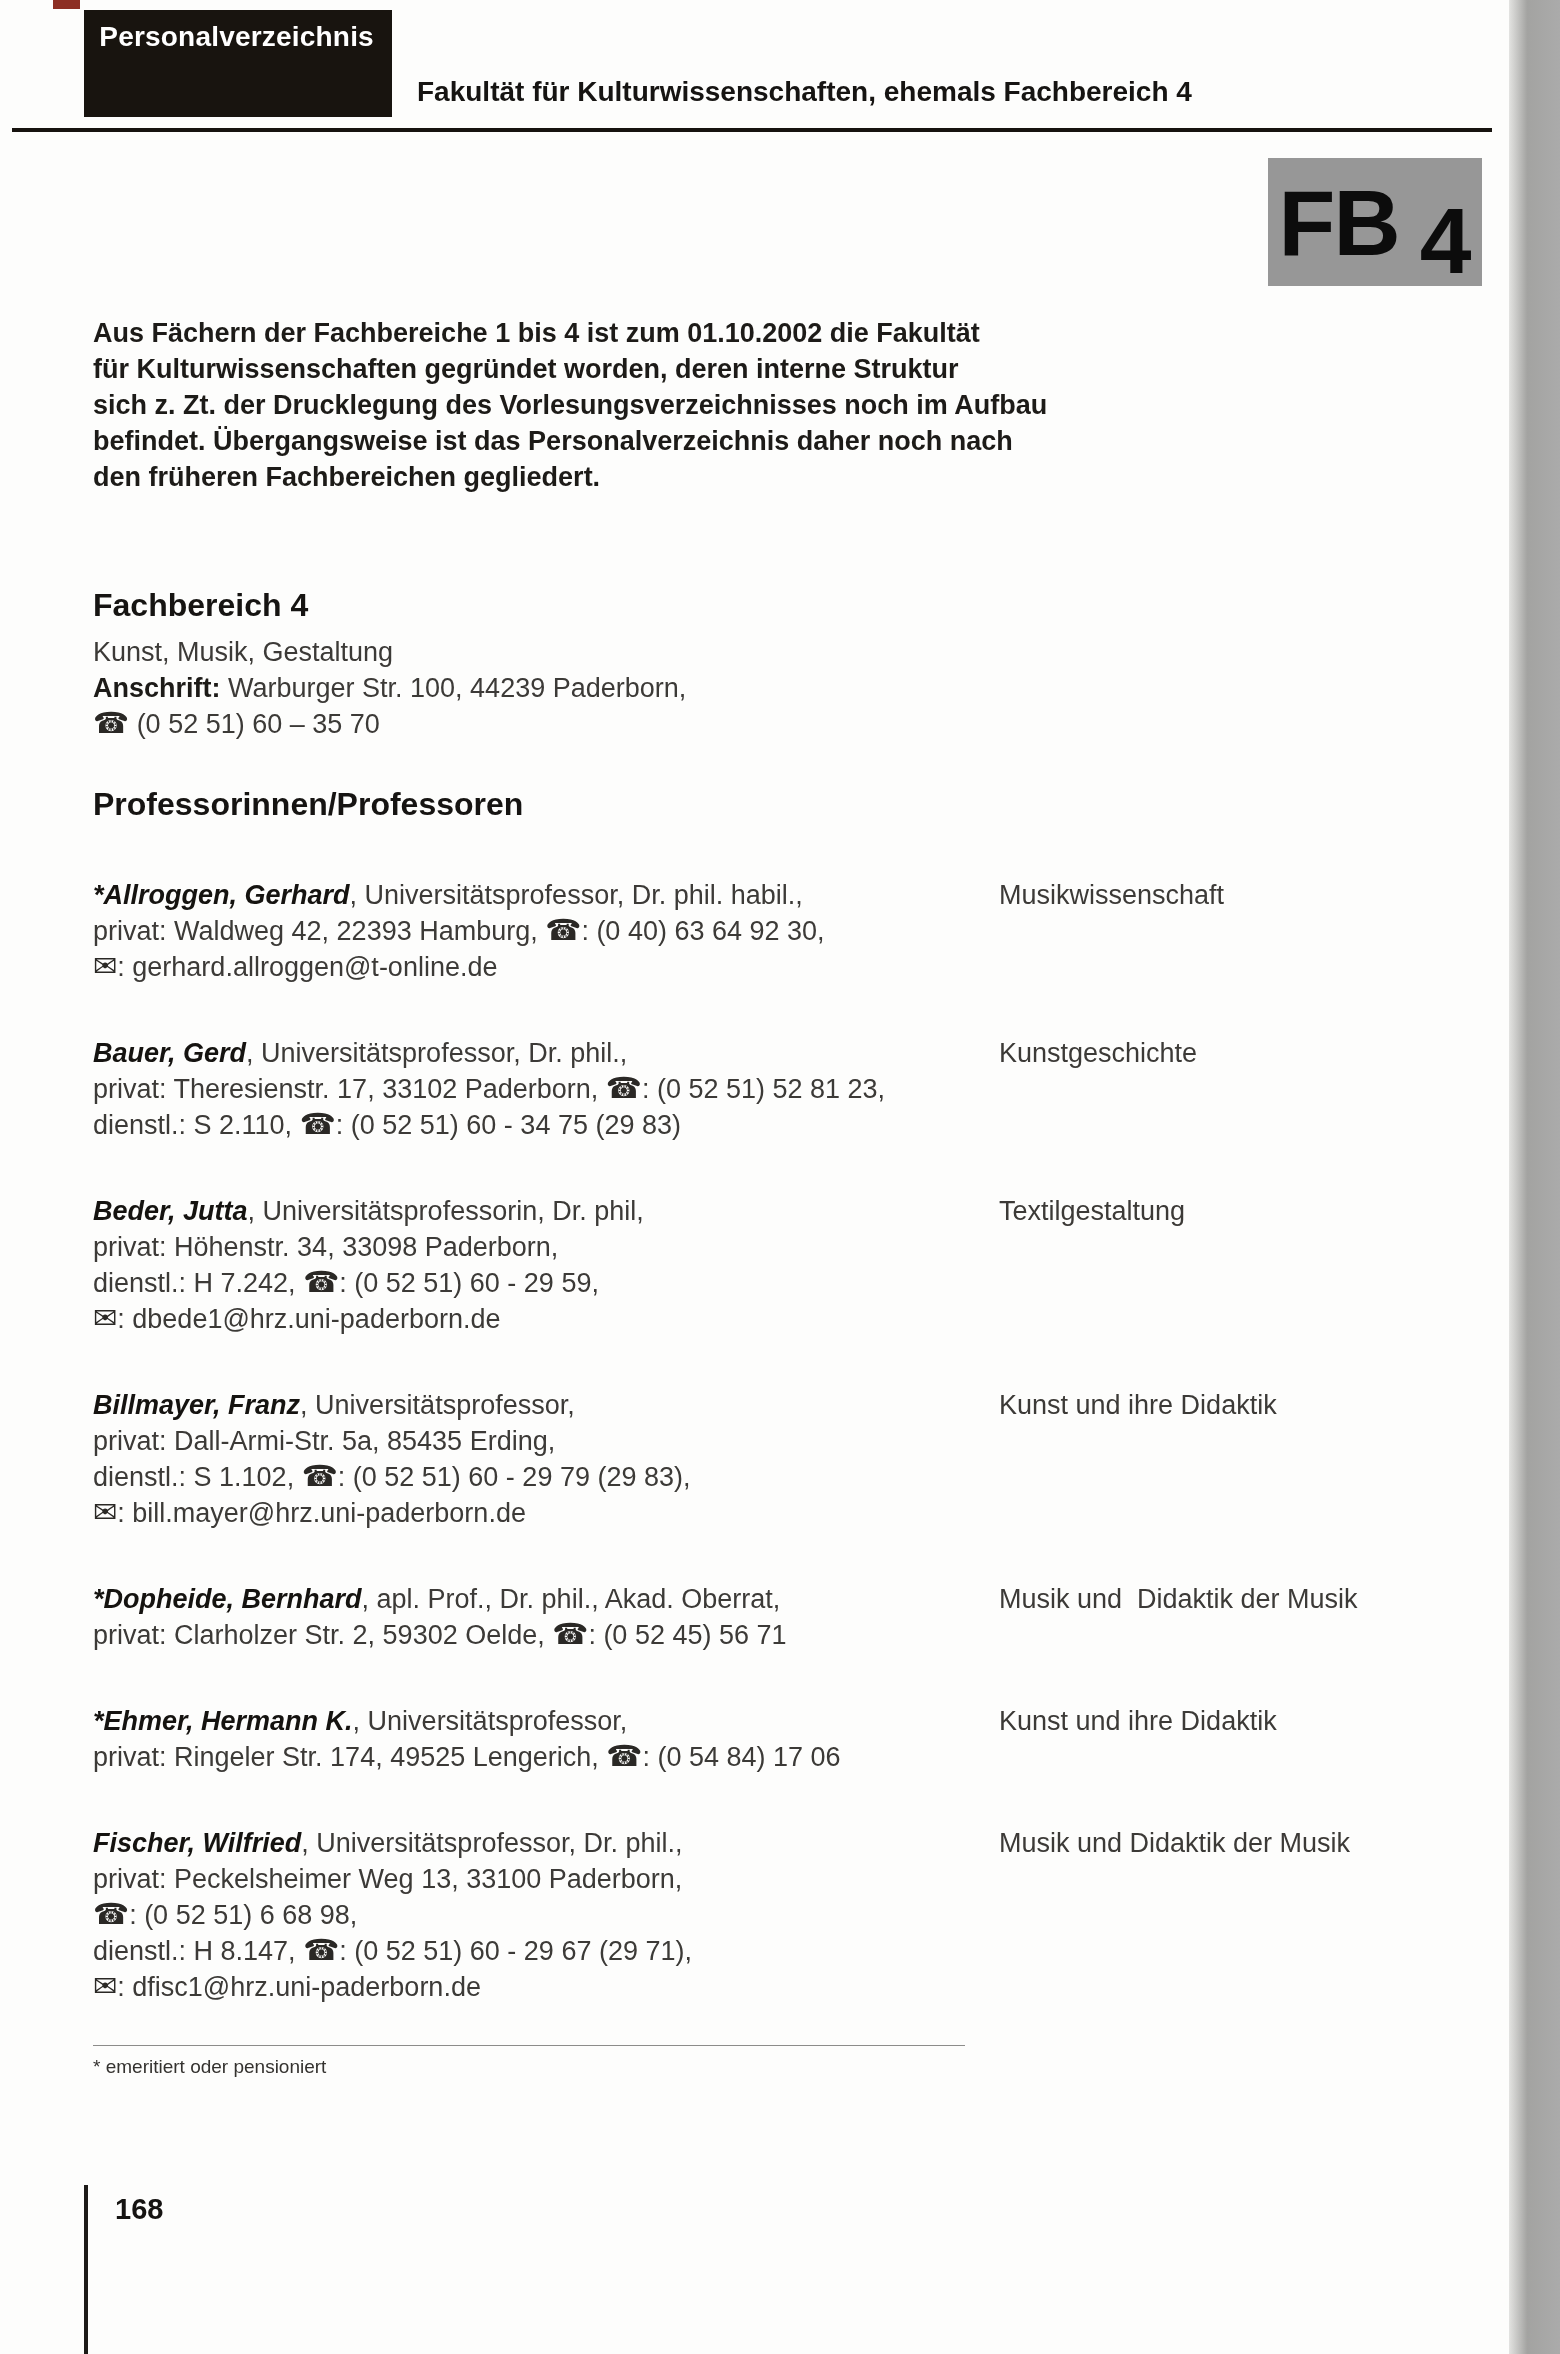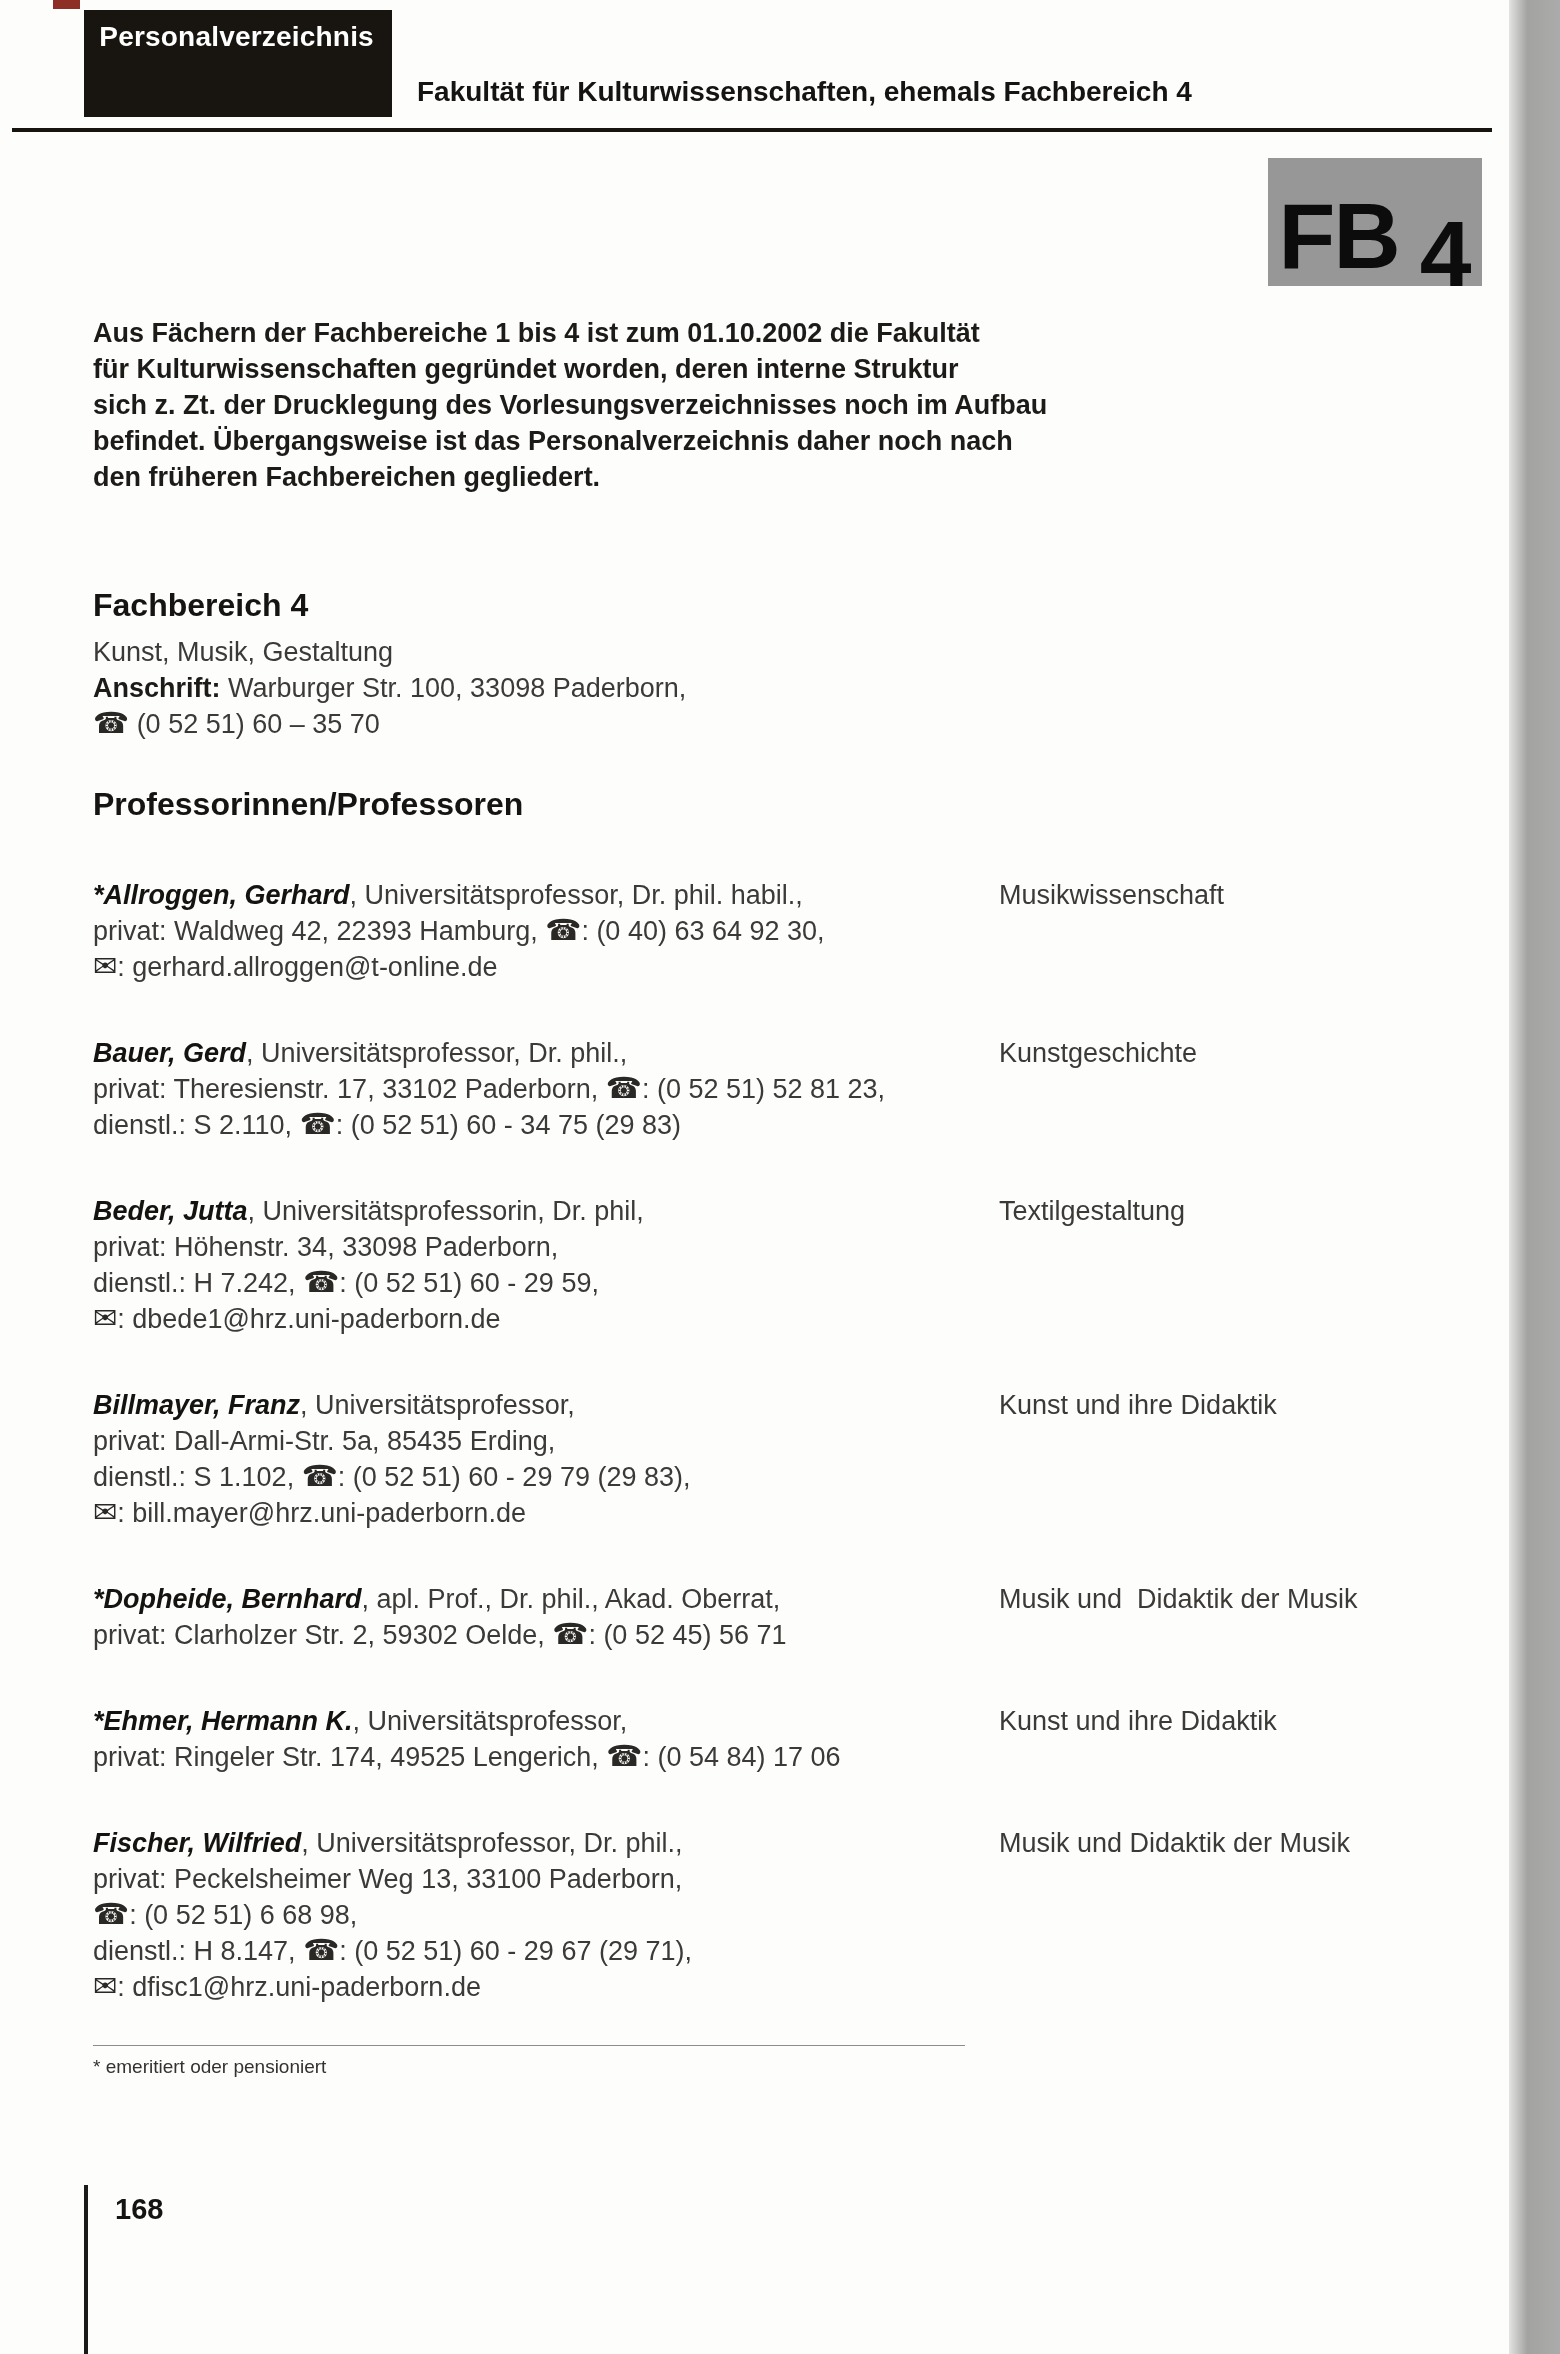--- a/index.html
+++ b/index.html
@@ -55,21 +55,21 @@
     background: #17130f;
   }
 
   .fb-badge {
     position: absolute;
     left: 1268px; top: 158px;
     width: 214px; height: 128px;
     background: #979797;
     color: #0c0c0c;
     display: flex;
-    align-items: flex-end;
+    align-items: center;
     justify-content: center;
     padding-top: 3.8px;
     font-weight: bold;
   }
   .fb-prefix { font-size: 93px; line-height: 1.05; letter-spacing: -1.9px; }
   .fb-num { font-size: 93px; line-height: 1.05; margin-left: 21px; position: relative; top: 18px; }
 
   .content {
     position: absolute;
     left: 93px; top: 315px;
@@ -170,21 +170,21 @@
   <div class="content">
     <p class="intro">Aus Fächern der Fachbereiche 1 bis 4 ist zum 01.10.2002 die Fakultät
 für Kulturwissenschaften gegründet worden, deren interne Struktur
 sich z. Zt. der Drucklegung des Vorlesungsverzeichnisses noch im Aufbau
 befindet. Übergangsweise ist das Personalverzeichnis daher noch nach
 den früheren Fachbereichen gegliedert.</p>
 
     <div class="dept">
       <h2>Fachbereich 4</h2>
       <p class="dept-line">Kunst, Musik, Gestaltung</p>
-      <p class="dept-line"><span class="bold">Anschrift:</span><span> Warburger Str. 100, 33098 Paderborn,</span></p>
+      <p class="dept-line"><span class="bold">Anschrift:</span><span> Warburger Str. 100, 44239 Paderborn,</span></p>
       <p class="dept-line"><span class="icon">☎</span><span> (0 52 51) 60 – 35 70</span></p>
     </div>
 
     <h2 class="section-heading">Professorinnen/Professoren</h2>
 
     <div class="entries">
   <div class="entry">
     <div class="entry-left">
       <p class="entry-line"><span class="entry-name">*Allroggen, Gerhard</span><span>, Universitätsprofessor, Dr. phil. habil.,</span></p>
     <p class="entry-line"><span>privat: Waldweg 42, 22393 Hamburg, </span><span class="icon">☎</span><span>: (0 40) 63 64 92 30,</span></p>

